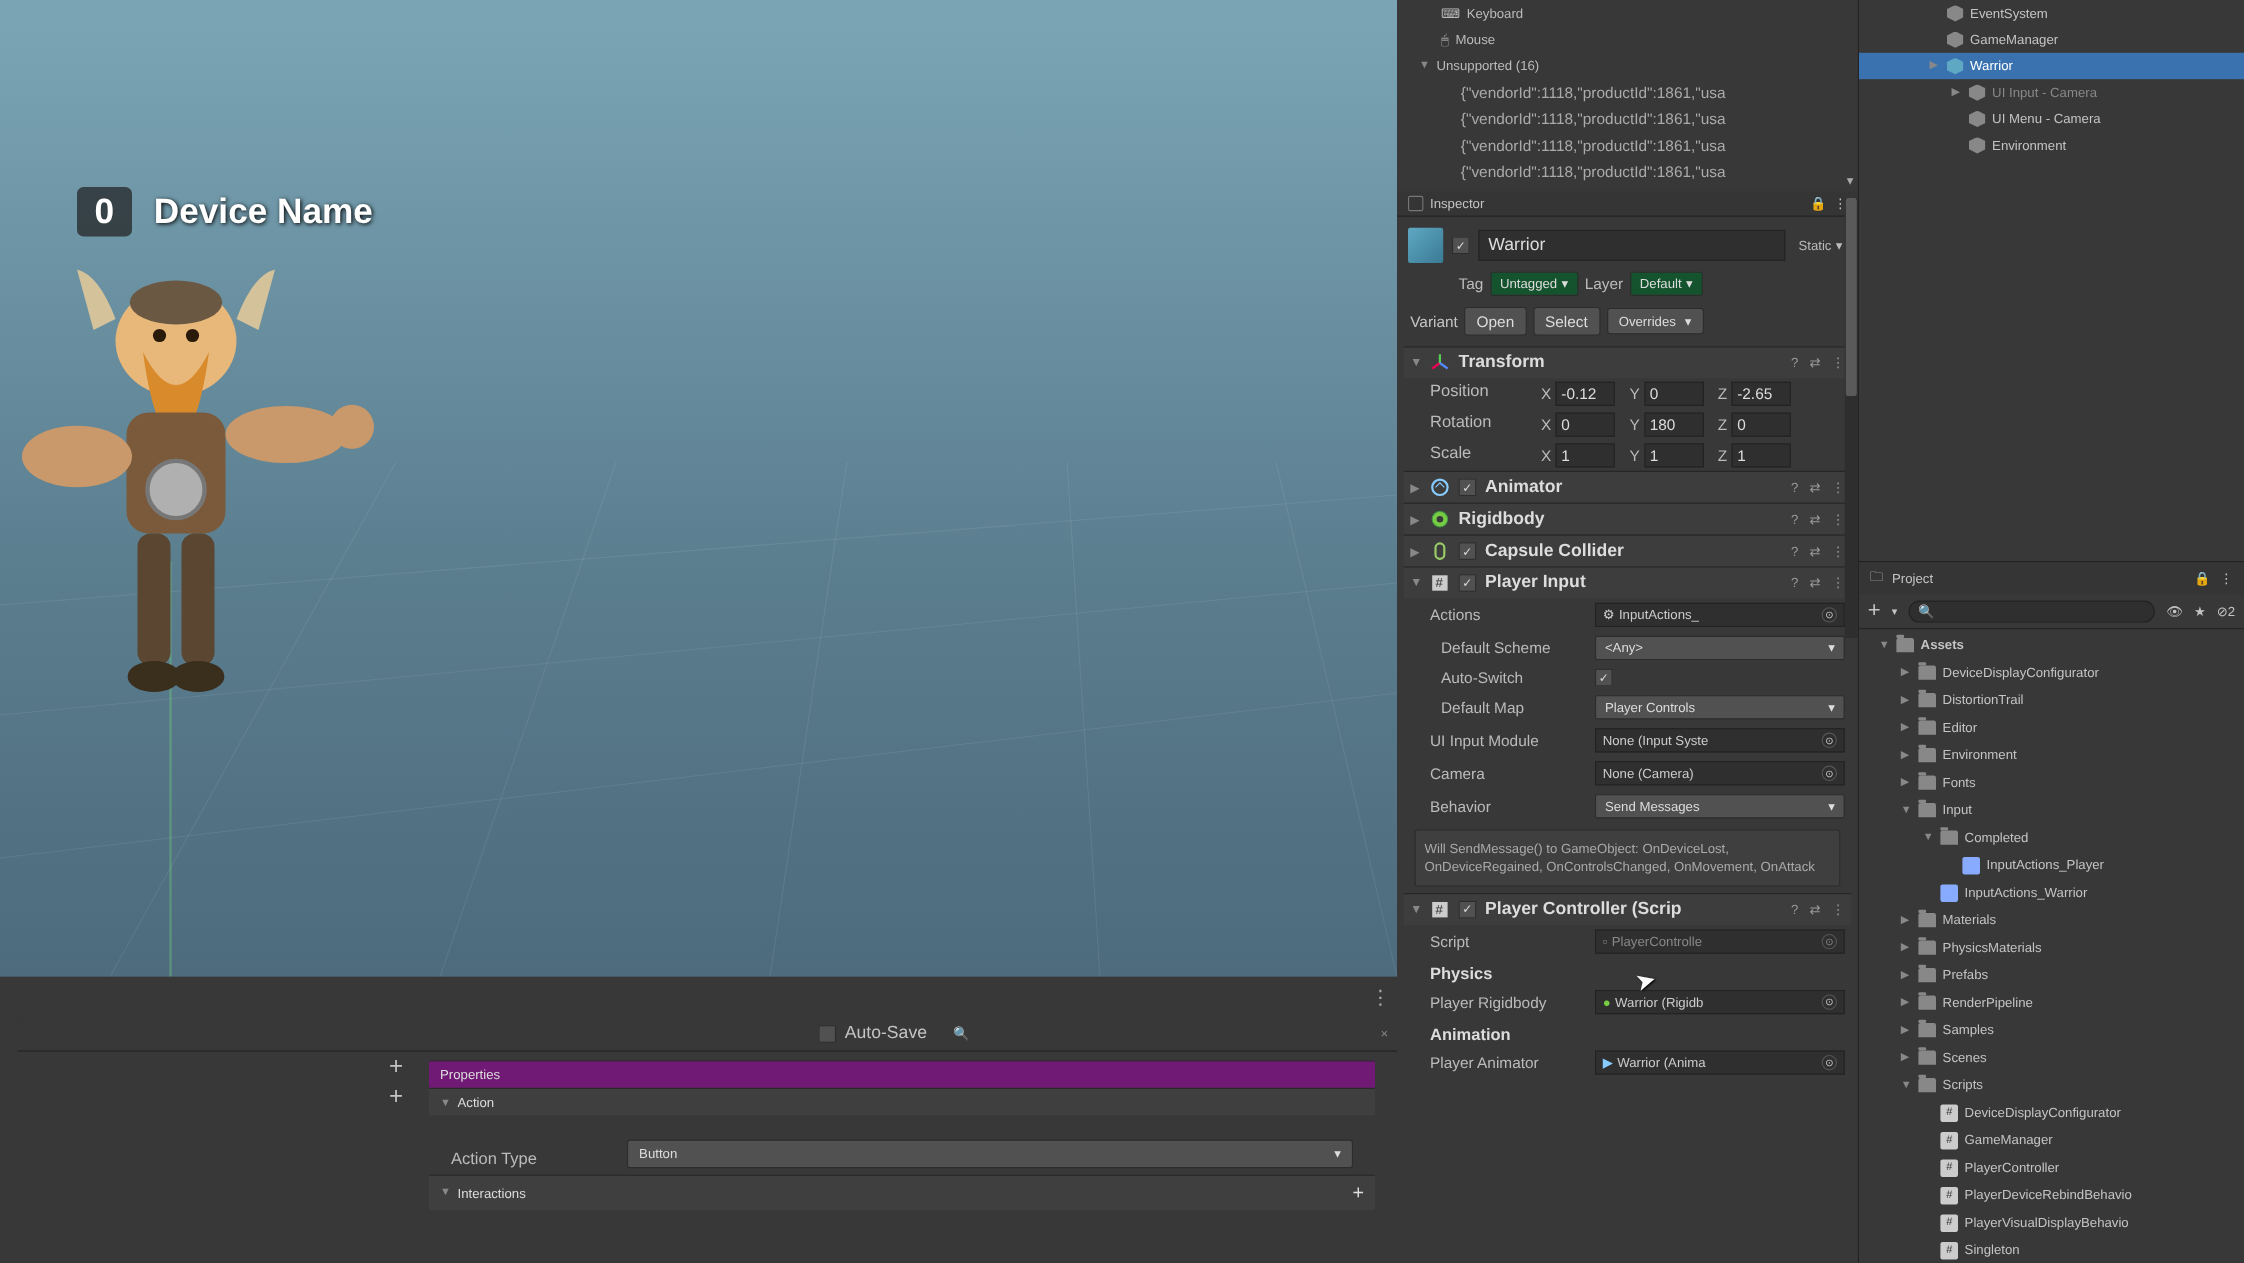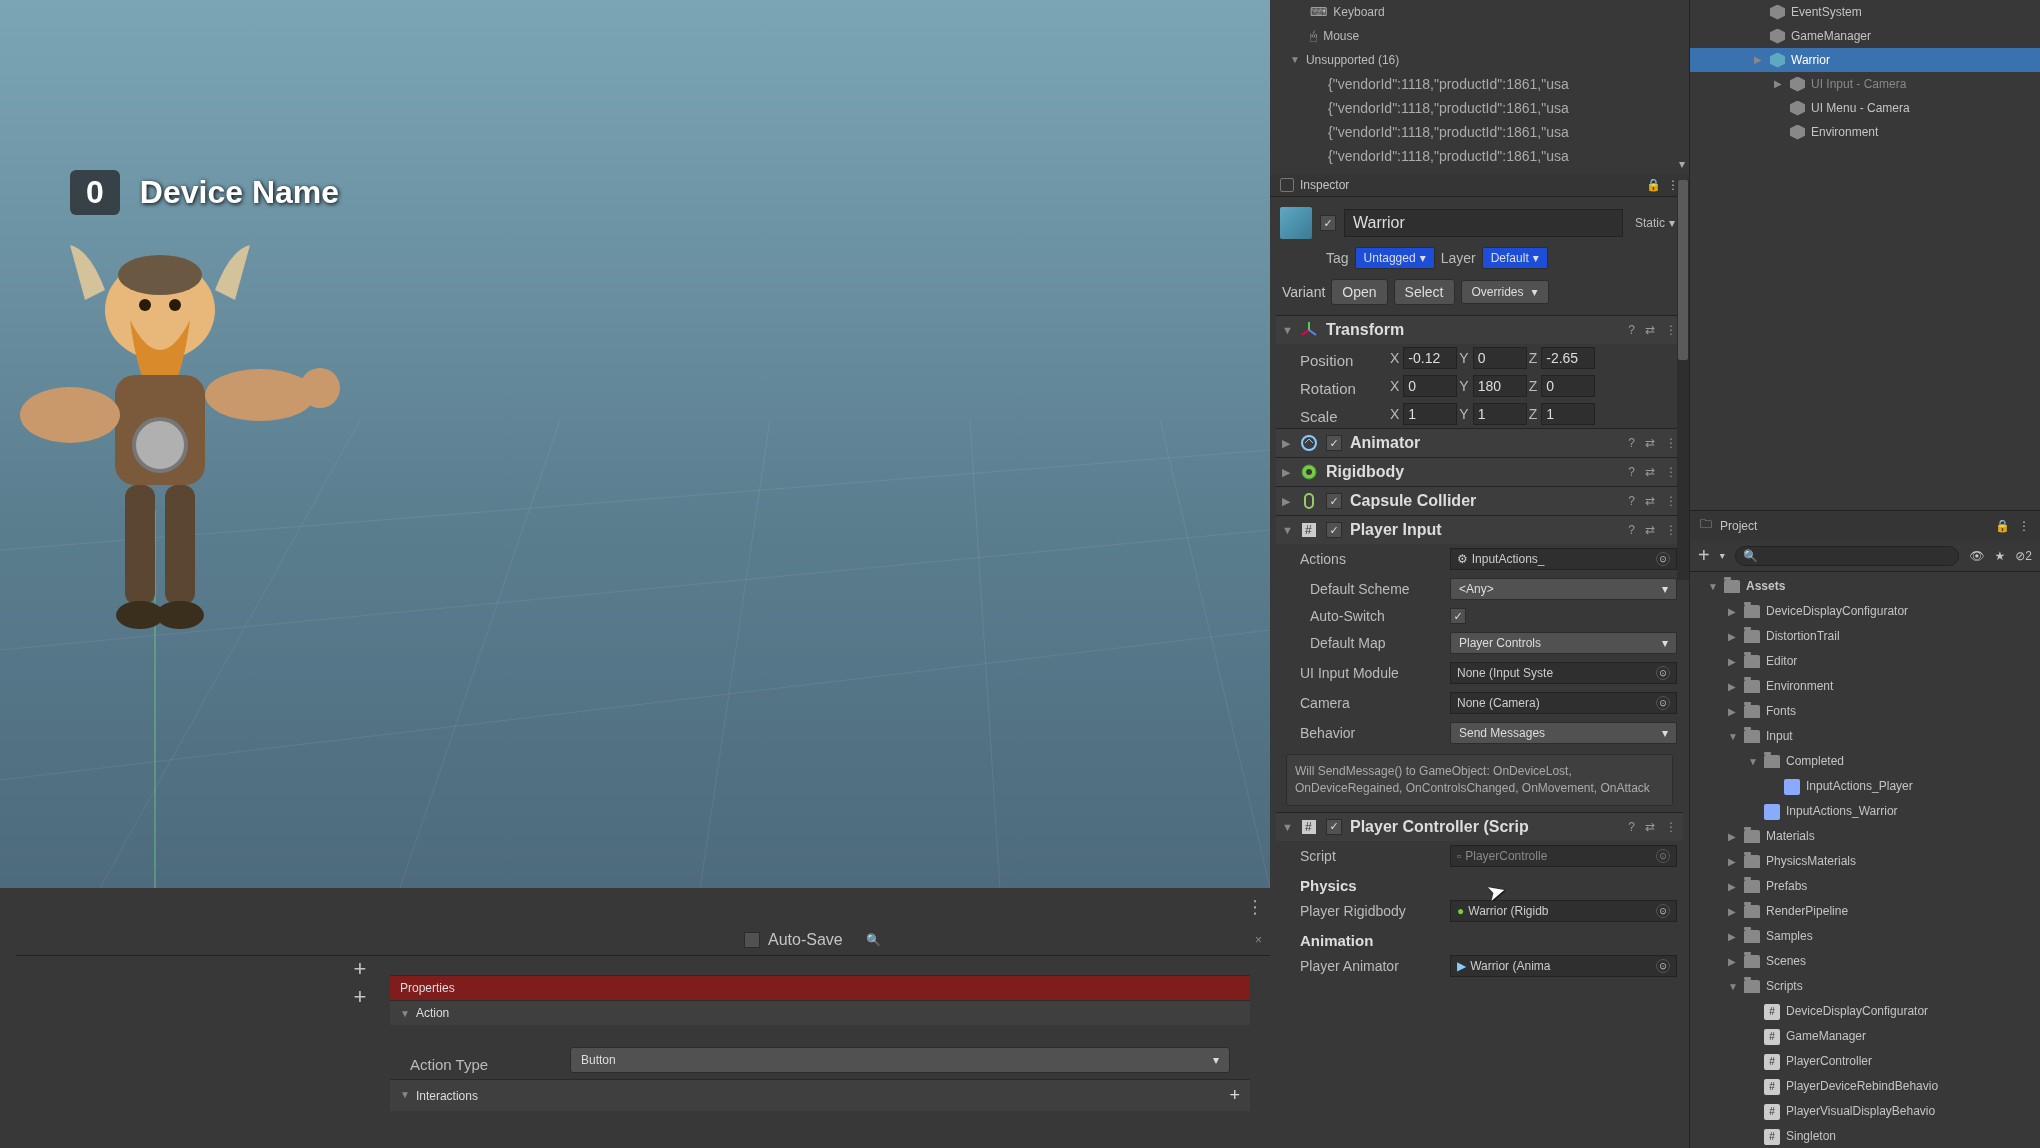--- a/index.html
+++ b/index.html
@@ -12,50 +12,50 @@
 
 .bottom-panel { position: absolute; left: 0; top: 888px; width: 1270px; height: 260px; background: #383838; }
 .bottom-toolbar { position: absolute; top: 36px; left: 16px; right: 0; height: 32px; background: #383838; display: flex; align-items: center; padding: 0 8px; gap: 8px; border-bottom: 1px solid #232323; }
 .auto-save-chk { margin-left: 720px; }
 .bottom-content { position: absolute; top: 70px; left: 0; right: 0; bottom: 0; padding: 8px; }
 .col-left { position:absolute; left:0; top:0; width:380px; height:100%; }
 .col-right { position:absolute; left:380px; top:0; width:880px; height:100%; padding:6px 10px; }
 .plus-btn { position:absolute; right:8px; width:24px; height:24px; color:#c4c4c4; font-size:22px; text-align:center; line-height:22px; }
 .plus1 { top: 0; } .plus2 { top: 28px; }
 .section-hdr { background:#3f3f3f; border-top:1px solid #2a2a2a; padding:5px 10px; font-size:15px; color:#ddd; display:flex; align-items:center; gap:6px; }
-.section-hdr.light { background:#7f1d1d;margin-top:11px; }
+.section-hdr.light { background:#701a75; }
 .tri { font-size:10px; color:#888; }
 .prop-row { display:flex; padding:6px 20px; align-items:flex-end; }
 .prop-label { width:160px; color:#bbb; font-size:15px; }
 .dropdown { flex:1; background:#515151; border:1px solid #2c2c2c; border-radius:3px; padding:5px 10px; color:#ddd; font-size:15px; display:flex; justify-content:space-between; align-items:center;margin-top:16px; }
 
 
 .inspector-col { position: absolute; left: 1270px; top: 0; width: 420px; height: 1148px; background: #383838; overflow-y: hidden; border-right:1px solid #232323;}
 .device-list { padding: 0 0 6px 30px; color:#bbb; font-size:15px; line-height: 24px; }
 .device-list .entry { display:flex; align-items:center; gap:6px; padding-left:10px;}
 .device-list .sub { padding-left:28px; font-size:14px; color:#aaa; white-space:nowrap; overflow:hidden; }
 .panel-header { background:#353535; border-bottom:1px solid #232323; padding:4px 10px; font-size:15px; display:flex; align-items:center; gap:6px; }
 .tab-icon { width:14px; height:14px; border:1px solid #777; border-radius:2px; }
 .inspector-body { padding:4px 6px; }
 .obj-header { display:flex; align-items:center; gap:8px; padding:6px 4px; }
 .cube-icon { width:32px; height:32px; background:linear-gradient(135deg,#5fa8c4,#3a7a94); border-radius:2px; }
 .chk { width:16px; height:16px; background:#515151; border:1px solid #2c2c2c; display:flex; align-items:center; justify-content:center; font-size:11px; color:#ddd; }
 .name-input { background:#2f2f2f; border:1px solid #222; padding:4px 8px; color:#ddd; font-size:16px; flex:1; min-width:100px;}
 .static-lbl { font-size:14px; color:#bbb; padding:0 4px; display:flex; align-items:center; gap:4px;}
 .tag-row { display:flex; gap:6px; padding:2px 6px 6px 50px; align-items:center; }
 .tag-row .lbl { color:#bbb; font-size:14px; }
-.small-dd { background:#1d4ed8; border:1px solid #2c2c2c; padding:3px 8px; border-radius:2px; font-size:14px; color:#ddd; display:flex; gap:4px; align-items:center;}
+.small-dd { background:#14532d; border:1px solid #2c2c2c; padding:3px 8px; border-radius:2px; font-size:14px; color:#ddd; display:flex; gap:4px; align-items:center;}
 .variant-row { display:flex; gap:6px; padding:4px 6px 10px 6px; align-items:center; }
 .btn-sm { background:#515151; border:1px solid #2c2c2c; padding:4px 10px; border-radius:3px; font-size:14px; color:#ddd; }
 .component { border-top:1px solid #232323; }
 .comp-hdr { display:flex; align-items:center; gap:8px; padding:5px 6px; background:#3d3d3d; }
 .comp-title { font-size:16px; font-weight:bold; color:#ddd; flex:1; }
 .comp-actions { display:flex; gap:10px; color:#999; font-size:14px;}
 .fold { font-size:11px; color:#888; width:10px;}
-.vec-row { display:flex; align-items:flex-end; gap:2px; padding:3px 6px 3px 24px; }
+.vec-row { display:flex; align-items:flex-start; gap:13px; padding:3px 6px 3px 24px; }
 .vec-label { width:88px; font-size:15px; color:#bbb; }
 .vec-field { display:flex; align-items:center; gap:4px; }
 .vec-axis { font-size:14px; color:#bbb; }
 .vec-input { width:54px; background:#2f2f2f; border:1px solid #222; color:#ddd; padding:2px 4px; font-size:14px; }
 .prop-row2 { display:flex; align-items:center; gap:10px; padding:4px 6px 4px 24px; }
 .prop-row2 .lbl { width:140px; font-size:14px; color:#bbb; }
 .obj-field { flex:1; background:#2f2f2f; border:1px solid #222; color:#ccc; padding:3px 6px; font-size:14px; display:flex; align-items:center; gap:4px; overflow:hidden;}
 .obj-field .pick { margin-left:auto; width:14px; height:14px; border:1px solid #555; border-radius:50%; font-size:9px; display:flex; align-items:center; justify-content:center;}
 .dd-wide { flex:1; background:#515151; border:1px solid #2c2c2c; padding:3px 8px; border-radius:2px; font-size:14px; color:#ddd; display:flex; justify-content:space-between;}
 .info-box { margin:6px 10px; background:#3f3f3f; border:1px solid #2c2c2c; border-radius:3px; padding:8px; font-size:12px; color:#aaa; line-height:1.4;}

